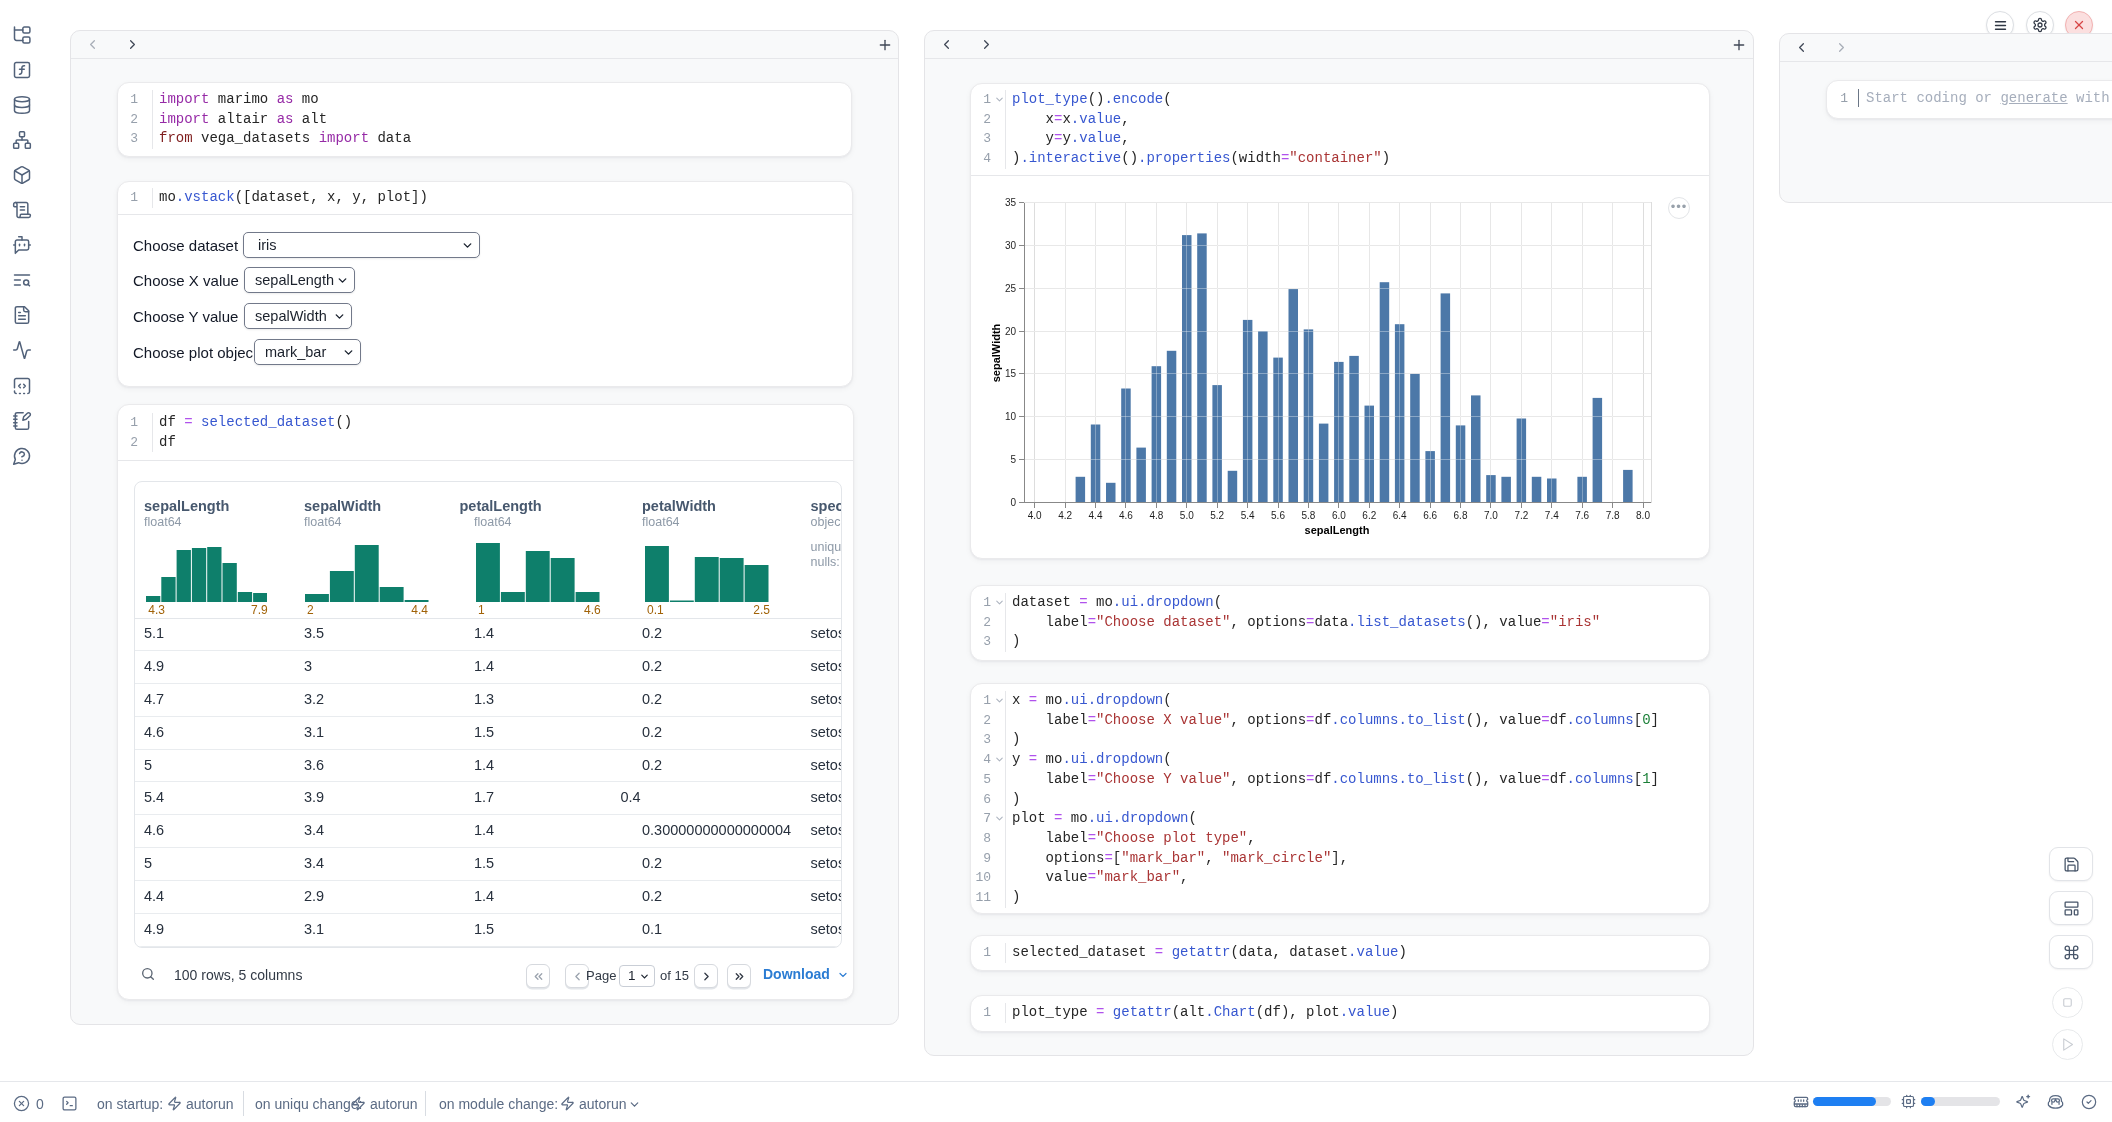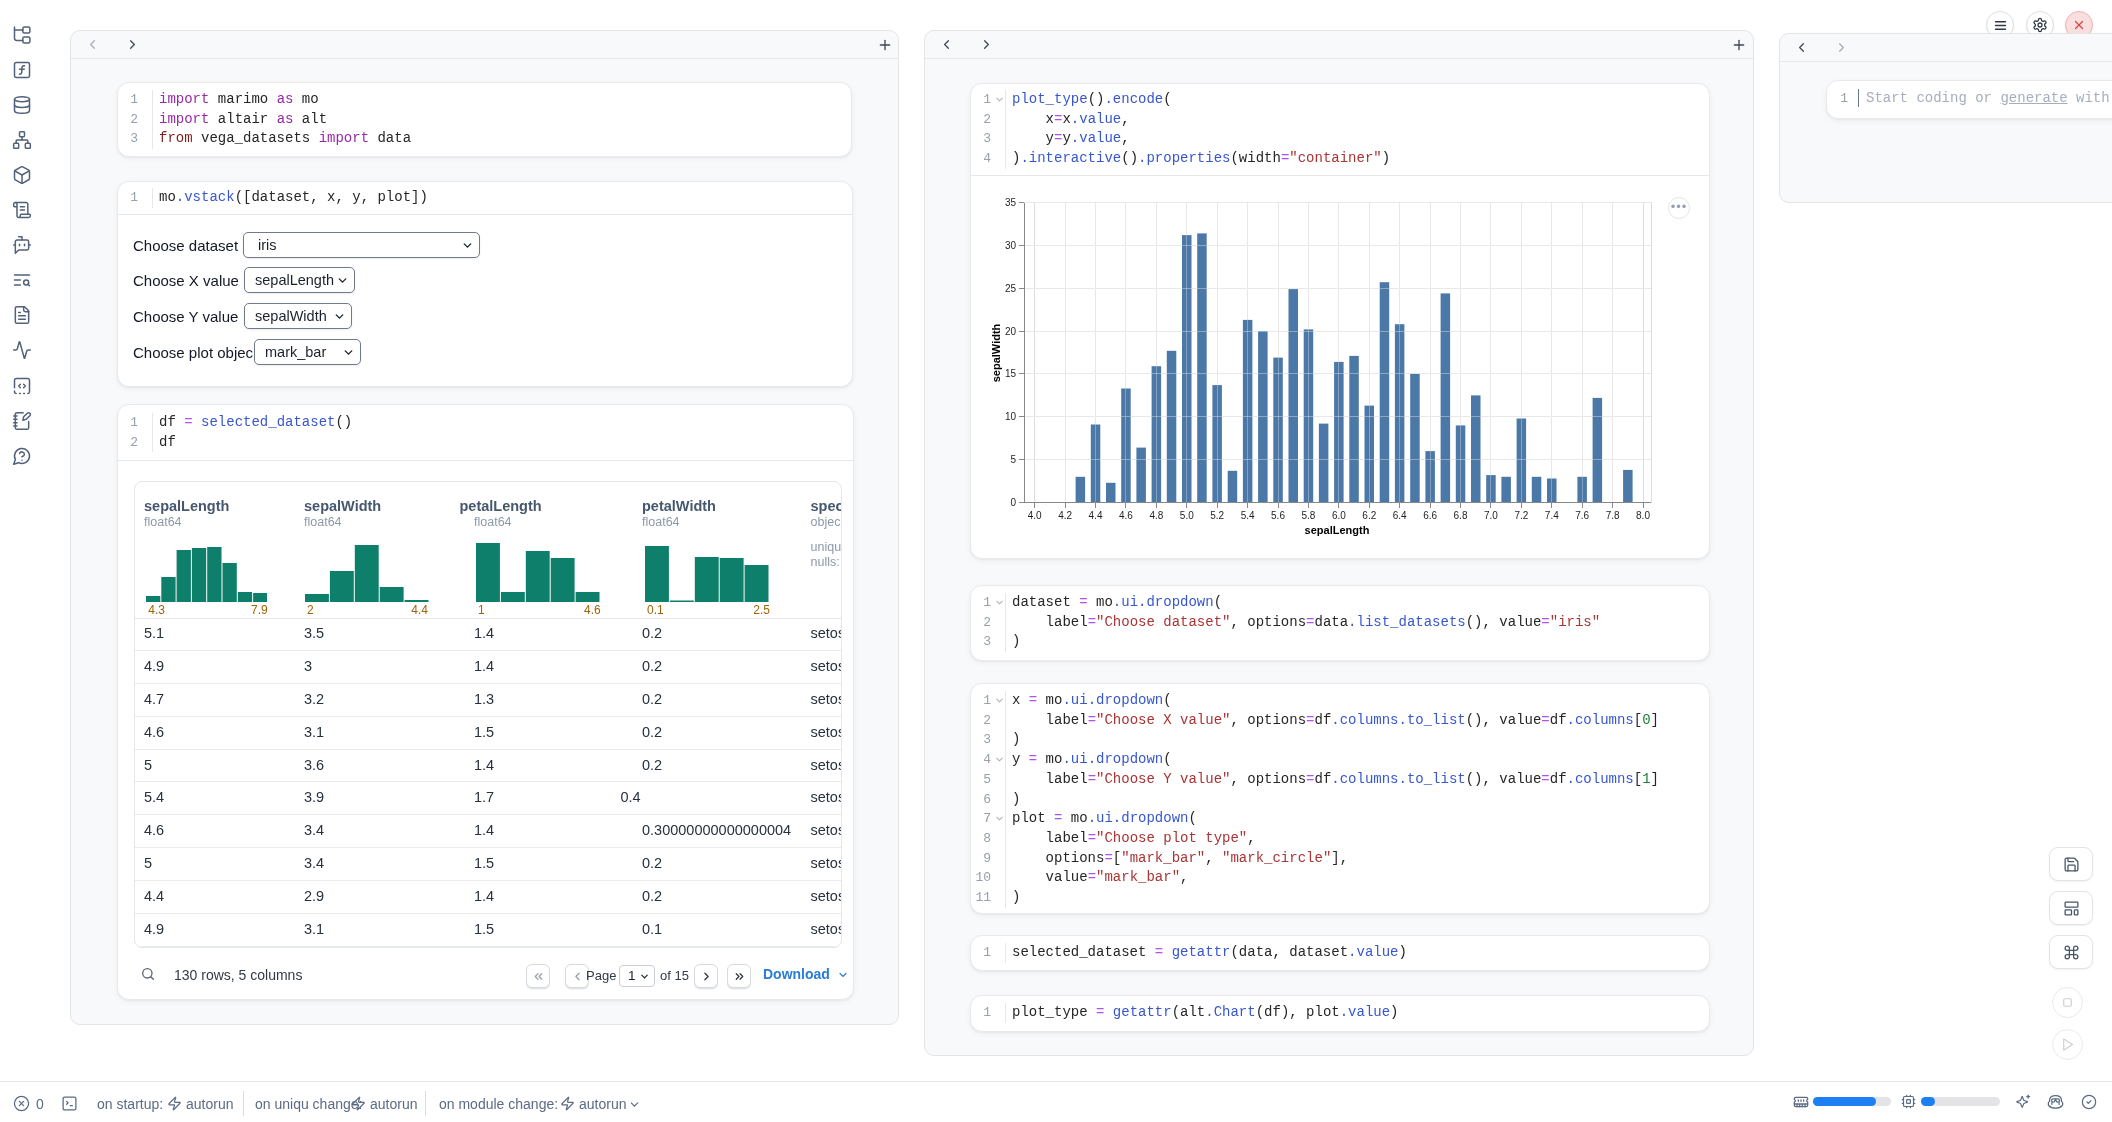--- a/index.html
+++ b/index.html
@@ -313,21 +313,21 @@
           <span style="left:339.5px">1.5</span>
           <span style="left:507.5px">0.1</span>
           <span style="left:676px">setos</span>
         </div>
 </div>
 
 <div style="position:absolute;left:22px;top:561px;width:16px;height:16px"><svg width="16" height="16" viewBox="0 0 24 24" fill="none" stroke="#5b6572" stroke-width="2" stroke-linecap="round">
           <circle cx="11" cy="11" r="7"></circle>
           <path d="m20 20-4-4"></path>
         </svg></div>
-<div style="position:absolute;left:56px;top:562px;font-size:14px;color:#323a46">130 rows, 5 columns</div>
+<div style="position:absolute;left:56px;top:562px;font-size:14px;color:#323a46">100 rows, 5 columns</div>
 <div class="pbtn" style="left:408px">
         <svg width="13" height="13" viewBox="0 0 24 24" fill="none" stroke="#9aa2ad" stroke-width="2.4" stroke-linecap="round" stroke-linejoin="round">
           <path d="m11 17-5-5 5-5"></path>
           <path d="m18 17-5-5 5-5"></path>
         </svg>
       </div>
       <div class="pbtn" style="left:447px">
         <svg width="13" height="13" viewBox="0 0 24 24" fill="none" stroke="#9aa2ad" stroke-width="2.4" stroke-linecap="round" stroke-linejoin="round">
           <path d="m15 18-6-6 6-6"></path>
         </svg>

